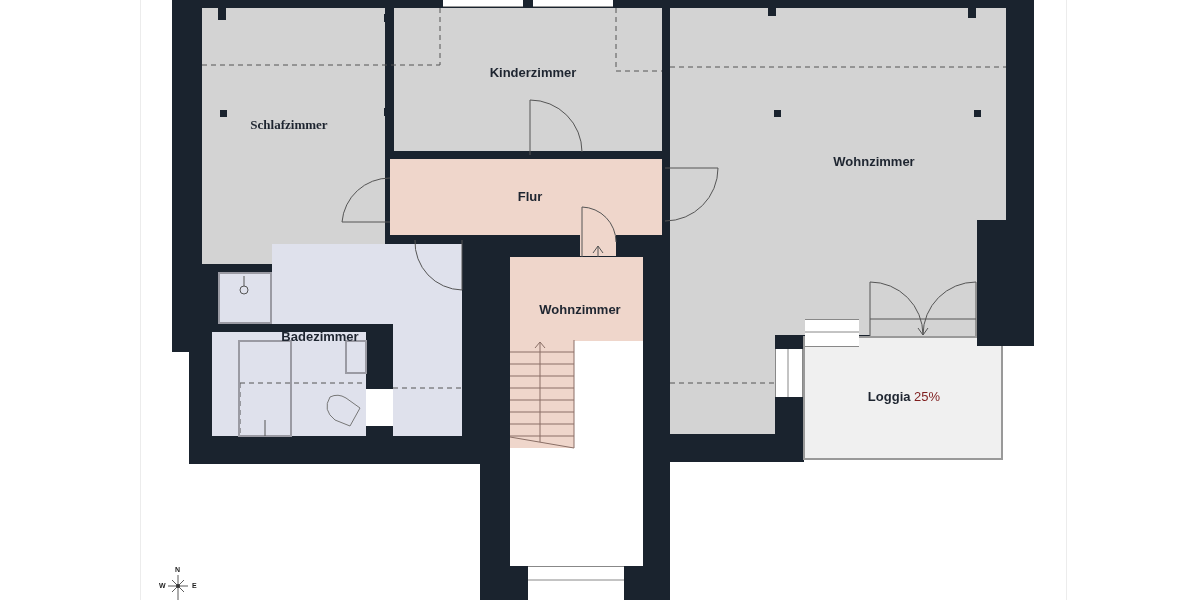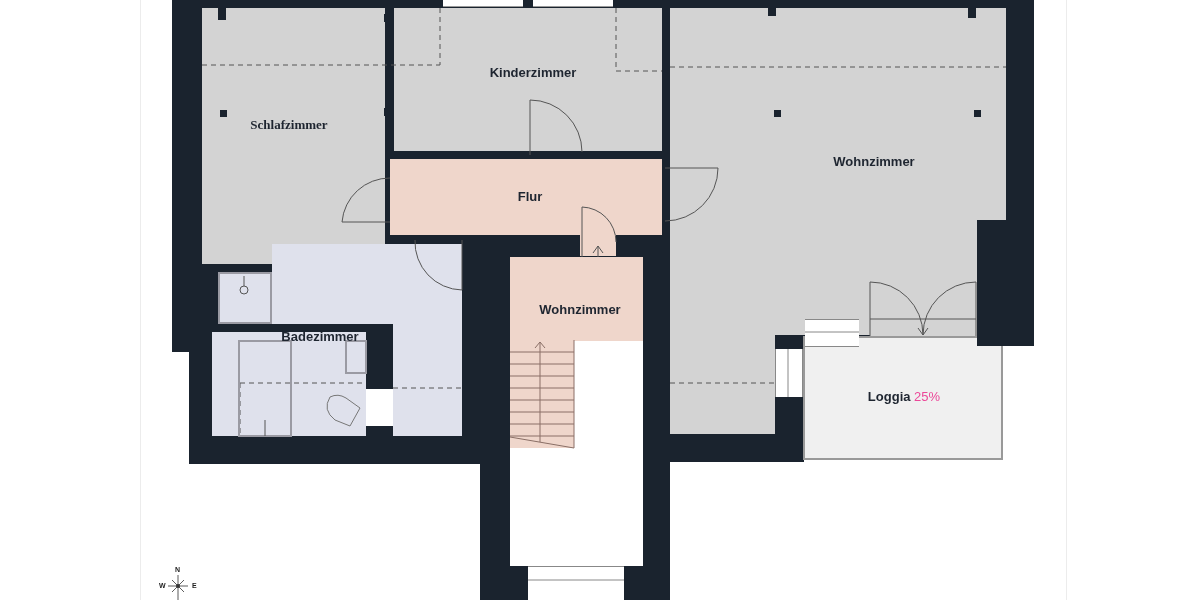--- a/index.html
+++ b/index.html
@@ -6,21 +6,21 @@
   body{width:1200px;height:600px;background:#ffffff;position:relative;overflow:hidden;font-family:"Liberation Sans",sans-serif;}
   .frame-line{position:absolute;top:0;width:1px;height:600px;background:#ececec;}
   .abs{position:absolute;}
   .wall{background:#1a232e;}
   .room-grey{background:#d3d3d3;}
   .room-flur{background:#efd6cb;}
   .room-bath{background:#dfe1ec;}
   .room-loggia{background:#f0f0f0;}
   .white{background:#ffffff;}
   .label{position:absolute;font-weight:bold;font-size:13px;color:#1e2530;white-space:nowrap;transform:translate(-50%,-50%);}
-  .label .pct{font-weight:normal;color:#ec4899;margin-top:7px;}
+  .label .pct{font-weight:normal;color:#7f1d1d;margin-top:7px;}
   svg.overlay{position:absolute;left:0;top:0;}
   .compass{position:absolute;left:156px;top:566px;width:46px;height:34px;}
   .compass span{position:absolute;font-size:7px;font-weight:bold;color:#222;}
 </style>
 </head>
 <body>
 
 <div class="frame-line" style="left:140px;"></div>
 <div class="frame-line" style="left:1066px;"></div>
 

